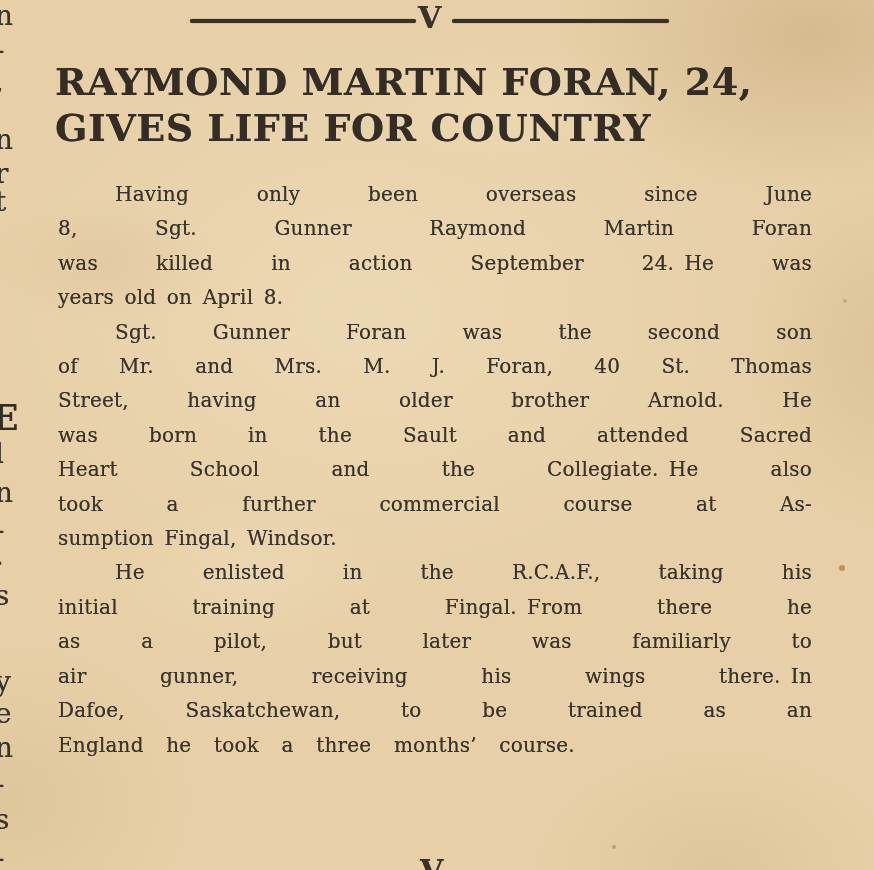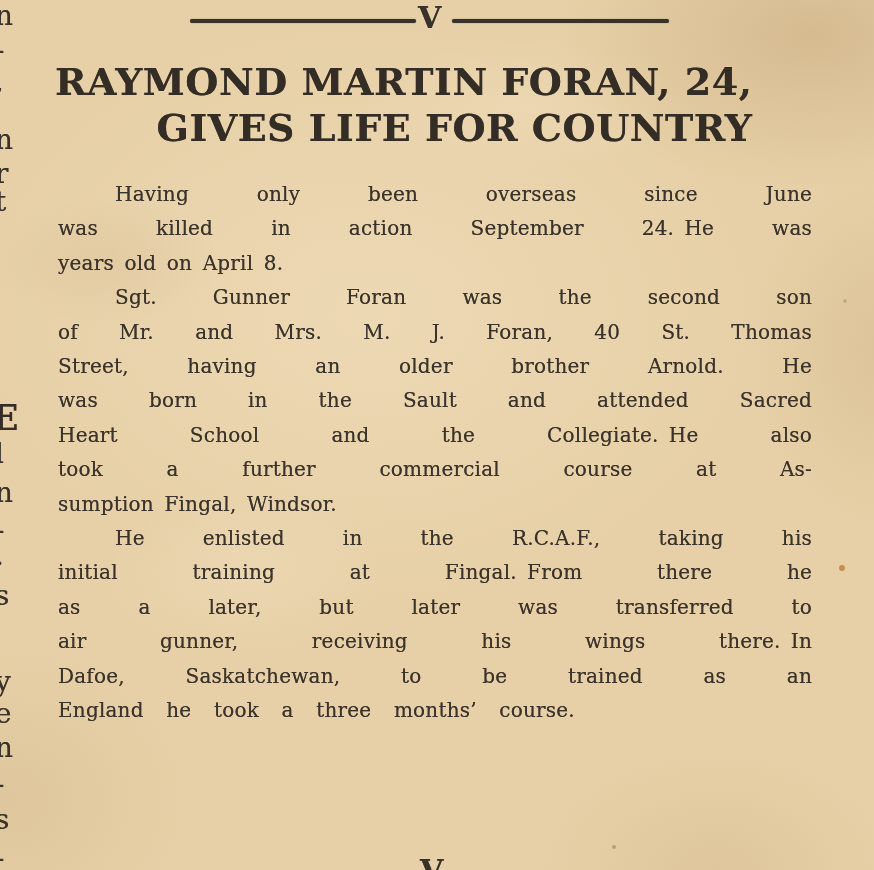--- a/index.html
+++ b/index.html
@@ -54,21 +54,20 @@
   }
   
   .headline {
     position: absolute;
     left: 55px;
     top: 59px;
     margin: 0;
     font-size: 38px;
     font-weight: bold;
     color: #332d26;
-    text-align: right;
   }
   .hl-line {
     display: block;
     line-height: 46px;
     letter-spacing: 0.5px;
     white-space: nowrap;
   }
   
   .body-text {
     position: absolute;
@@ -153,36 +152,37 @@
   </div>
 
   <h1 class="headline ink">
     <span class="hl-line">RAYMOND MARTIN FORAN, 24,</span>
     <span class="hl-line">GIVES LIFE FOR COUNTRY</span>
   </h1>
 
   <div class="body-text ink">
     <div class="para">
       <div class="ln first">Having only been overseas since June</div>
+      <div class="ln">8, Sgt. Gunner Raymond Martin Foran</div>
       <div class="ln">was killed in action September 24. He was</div>
       <div class="ln last">years old on April 8.</div>
     </div>
     <div class="para">
       <div class="ln first">Sgt. Gunner Foran was the second son</div>
       <div class="ln">of Mr. and Mrs. M. J. Foran, 40 St. Thomas</div>
       <div class="ln">Street, having an older brother Arnold. He</div>
       <div class="ln">was born in the Sault and attended Sacred</div>
       <div class="ln">Heart School and the Collegiate. He also</div>
       <div class="ln">took a further commercial course at As-</div>
       <div class="ln last">sumption Fingal, Windsor.</div>
     </div>
     <div class="para">
       <div class="ln first">He enlisted in the R.C.A.F., taking his</div>
       <div class="ln">initial training at Fingal. From there he</div>
-      <div class="ln">as a later, but later was transferred to</div>
+      <div class="ln">as a pilot, but later was familiarly to</div>
       <div class="ln">air gunner, receiving his wings there. In</div>
       <div class="ln">Dafoe, Saskatchewan, to be trained as an</div>
       <div class="ln last wide">England he took a three months’ course.</div>
     </div>
   </div>
 
   <span class="bottom-v ink">V</span>
 
   <span class="speck speck-1"></span>
   <span class="speck speck-2"></span>

